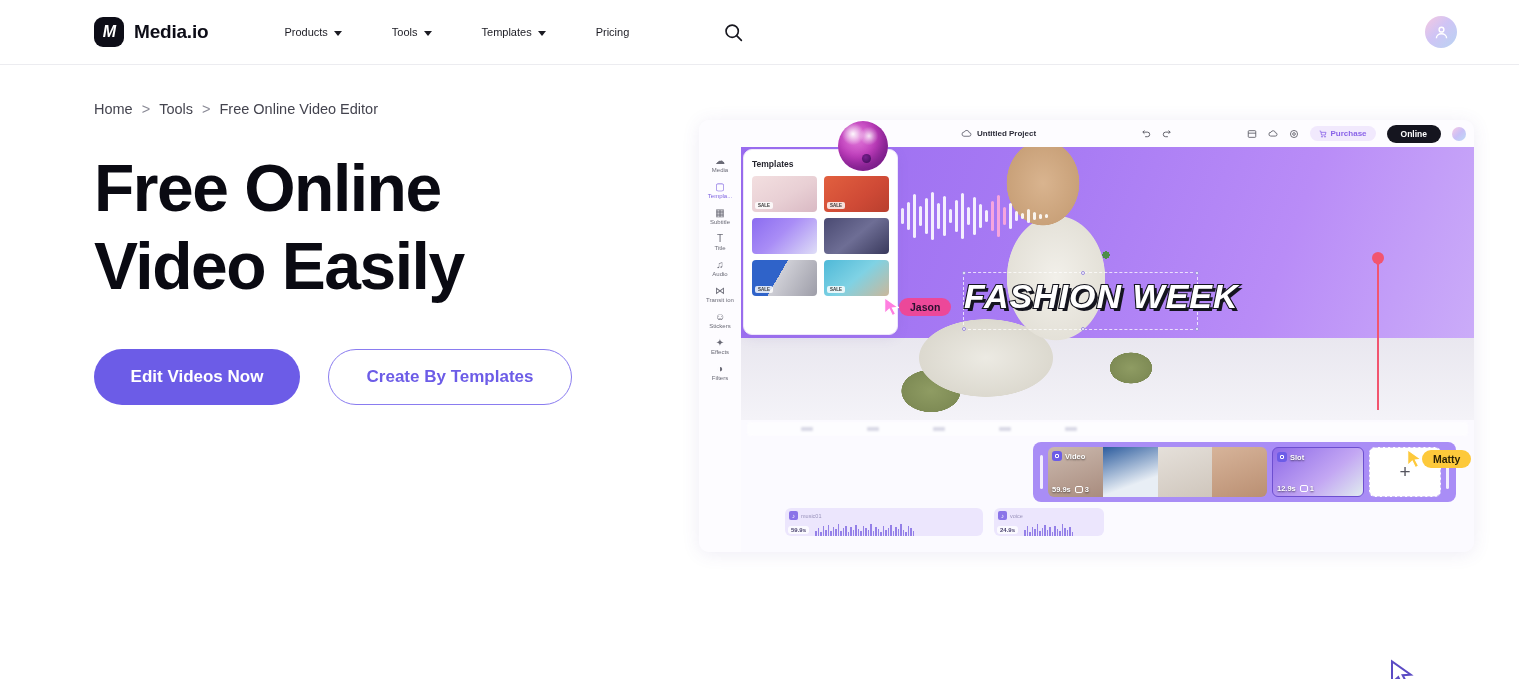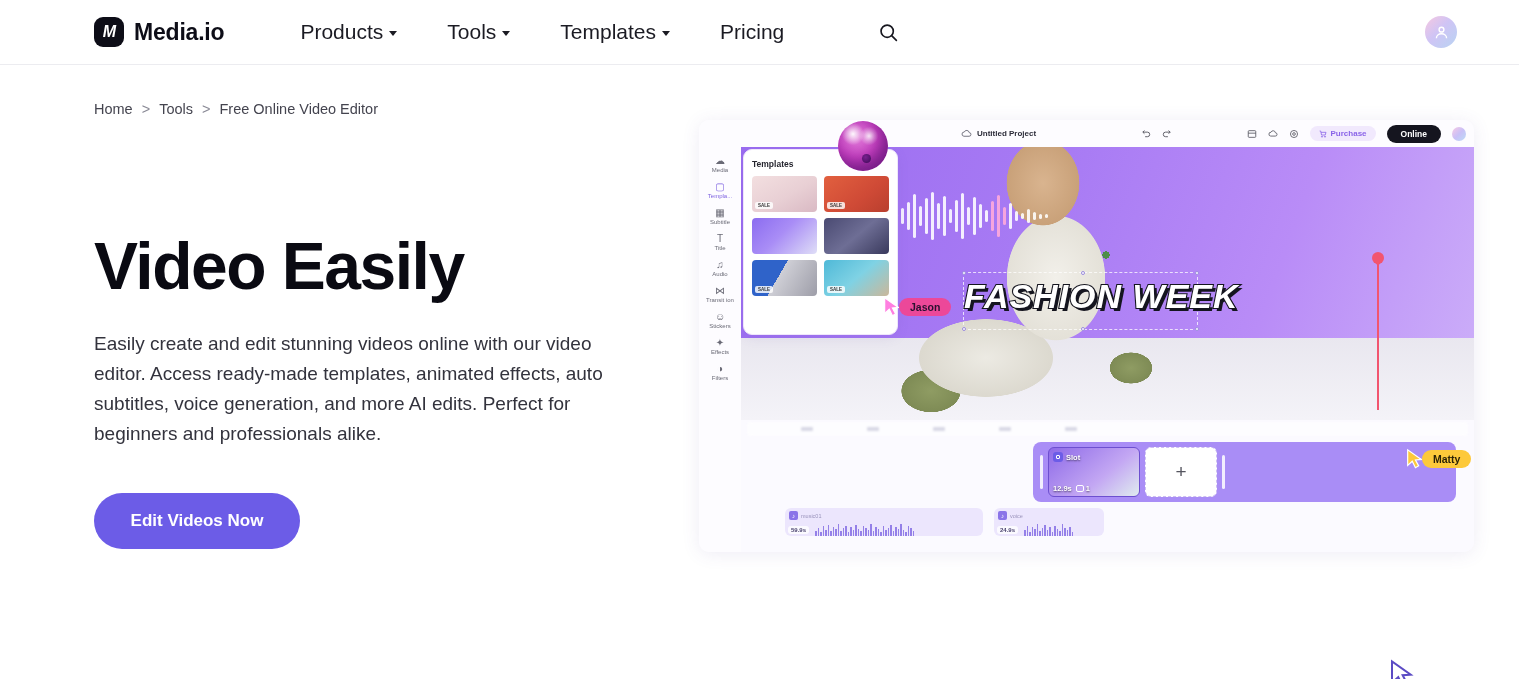--- a/index.html
+++ b/index.html
@@ -20,26 +20,26 @@
     padding: 0 62px 0 94px;
   }
   .brand { display: flex; align-items: center; gap: 10px; }
   .brand-mark {
     width: 30px; height: 30px; border-radius: 9px;
     background: #0d0d17;
     display: flex; align-items: center; justify-content: center;
     color: #fff; font-weight: 700; font-size: 16px; font-style: italic;
     letter-spacing: -1px;
   }
-  .brand-name { font-size: 23px; font-weight: 700; color: #0d0d17; letter-spacing: -0.2px; }
+  .brand-name { font-size: 19px; font-weight: 700; color: #0d0d17; letter-spacing: -0.2px; }
 
   .main-nav { display: flex; align-items: center; margin-left: 76px; gap: 0; }
   .nav-item {
     display: flex; align-items: center; gap: 6px;
-    font-size: 21px; color: #1b1b23;
+    font-size: 11px; color: #1b1b23;
     padding: 8px 0; margin-right: 50px;
     cursor: pointer; white-space: nowrap;
   }
   .nav-item:last-child { margin-right: 0; }
   .caret {
     width: 0; height: 0;
     border-left: 4.5px solid transparent;
     border-right: 4.5px solid transparent;
     border-top: 5px solid #1b1b23;
     margin-top: 2px;
@@ -383,26 +383,26 @@
   <span class="sep">&gt;</span>
   <span class="crumb">Tools</span>
   <span class="sep">&gt;</span>
   <span class="crumb current">Free Online Video Editor</span>
 </div>
 
 <section class="hero">
 
   <div class="hero-left">
     <h1 class="hero-title">
-      <br>
+      <span>Free Online</span><br>
       <span>Video Easily</span>
     </h1>
-    <p class="hero-sub">Easily create and edit stunning videos online with our video editor. Access ready-made templates, animated effects, auto subtitles, voice generation, and more AI edits. Perfect for beginners and professionals alike.</p>
     <div class="hero-cta">
       <button class="btn btn-primary">Edit Videos Now</button>
+      <button class="btn btn-outline">Create By Templates</button>
     </div>
   </div>
 
   <div class="hero-right">
     <div class="editor">
 
       <div class="ed-topbar">
         <div class="ed-proj">
           <svg width="11" height="11" viewBox="0 0 24 24" fill="none" stroke="#6b6b78" stroke-width="2">
             <path d="M6.5 18h11a4 4 0 0 0 .3-8 5.5 5.5 0 0 0-10.6-1.2A3.8 3.8 0 0 0 6.5 18z"></path>
@@ -578,20 +578,39 @@
           <span class="tl-tick"></span>
           <span class="tl-tick"></span>
           <span class="tl-tick"></span>
           <span class="tl-tick"></span>
           <span class="tl-tick"></span>
         </div>
 
         <div class="tl-video-track">
           <span class="tl-grip"></span>
 
+          <div class="clip clip-video">
+            <div class="cv-seg cv1"></div>
+              <div class="cv-seg cv2"></div>
+            <div class="cv-seg cv3"></div>
+              <div class="cv-seg cv4"></div>
+            <div class="clip-badge">
+              <span class="badge-sq">
+                  <span></span>
+                </span>
+              <span>Video</span>
+            </div>
+            <div class="clip-foot">
+              <span>59.9s</span>
+              <span class="cnt">
+                <span class="cnt-box"></span>
+                <span>3</span>
+              </span>
+            </div>
+          </div>
 
           <div class="clip clip-slot">
             <div class="clip-badge">
               <span class="badge-sq">
                   <span></span>
                 </span>
               <span>Slot</span>
             </div>
             <div class="clip-foot">
               <span>12.9s</span>

